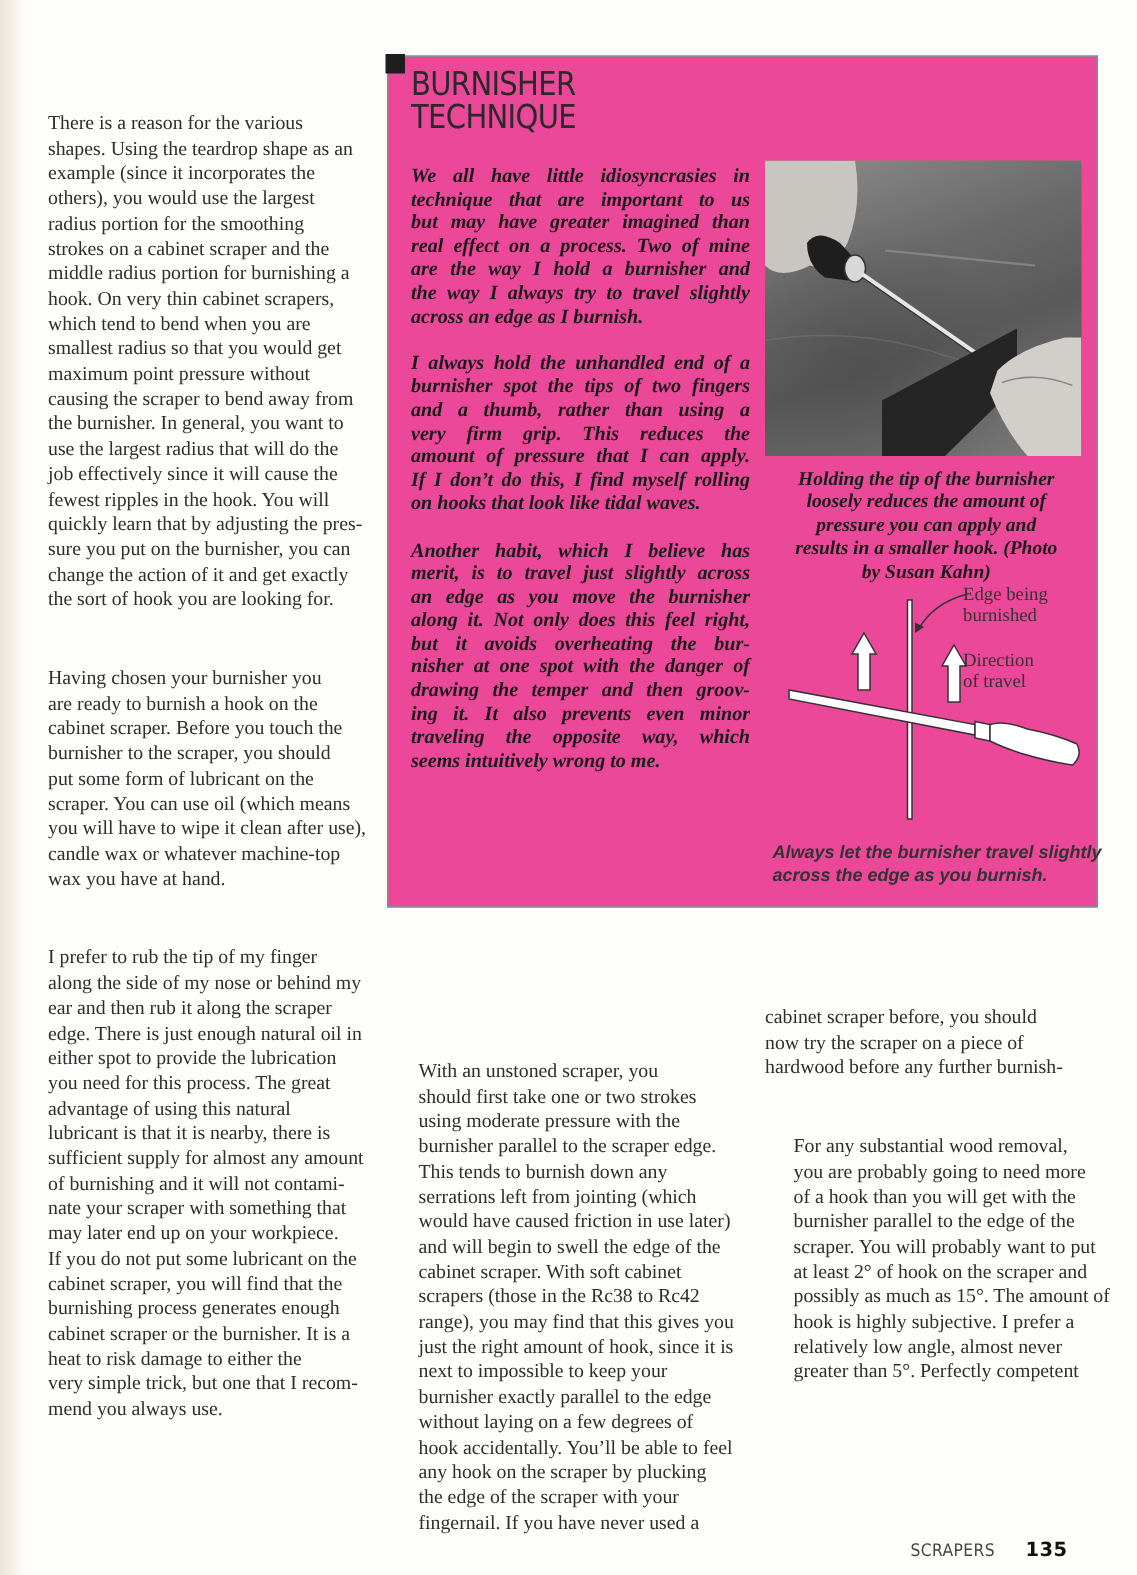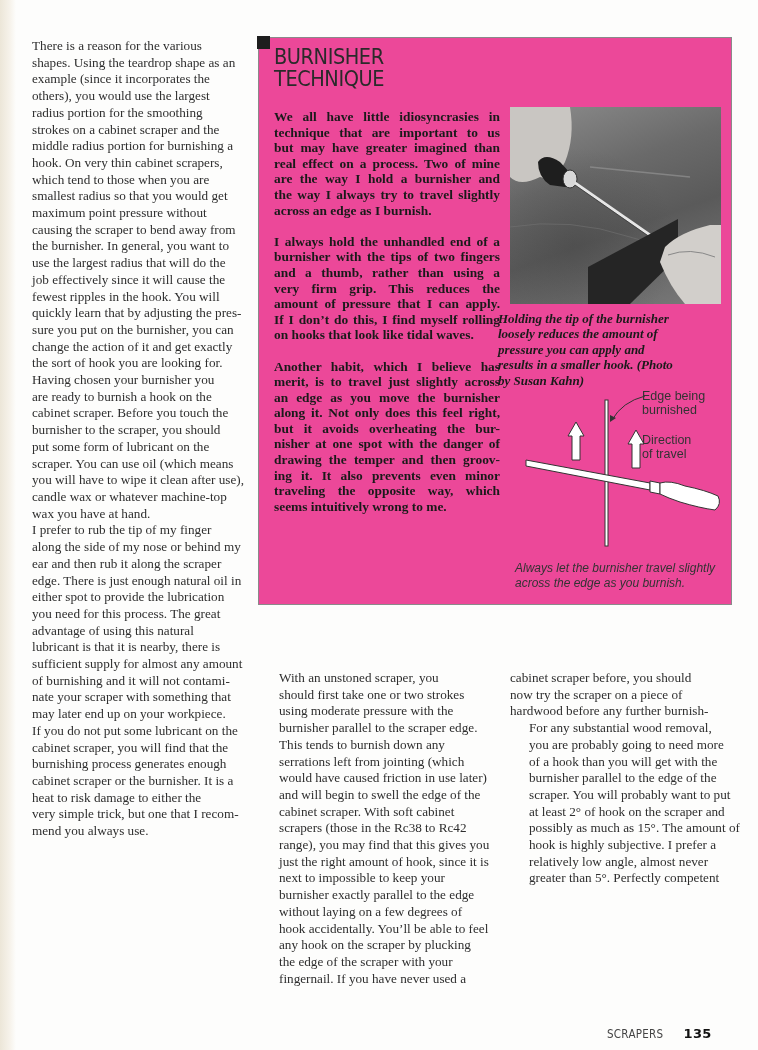--- a/index.html
+++ b/index.html
@@ -13,21 +13,21 @@
     position:absolute; left:0; top:0; width:16px; height:1050px;
     background:linear-gradient(to right, #ece6d8 0%, #f6f2ea 60%, #fdfdfc 100%);
   }
   .col {
     position:absolute;
     font-family:"Liberation Serif", serif;
     font-size:13.2px; line-height:16.7px;
     color:#2e2e2e;
   }
   .col p { margin:0; text-indent:0; }
-  .col p.ind { text-indent:19px; }
+  .col p.ind { text-indent:19px;margin-top:36px; }
   .col .line { display:block; white-space:nowrap; }
   #col1 { left:13px; top:38px; width:230px; }
   #col2 { left:260px; top:670px; width:232px; }
   #col3 { left:510px; top:670px; width:238px; }
 
   
   #sidebar {
     position:absolute; left:258px; top:37px; width:474px; height:568px;
     border:1.5px solid #8a8a8a; box-sizing:border-box; background:#ec4899;
   }
@@ -40,52 +40,52 @@
     font-size:22px; line-height:22px; letter-spacing:-0.5px; color:#2a2a2a;
     transform:scaleX(0.88); transform-origin:left top;
   }
   #sidebar-title .line { display:block; white-space:nowrap; }
   #sidebar-text {
     position:absolute; left:15px; top:71px; width:226px;
     font-family:"Liberation Serif", serif; font-weight:bold;
     font-size:13.4px; line-height:15.6px; color:#1a1a1a;
     text-align:justify;
   }
-  #sidebar-text p { margin:0 0 15.6px 0; }
+  #sidebar-text p { margin:0 0 15.6px 0;font-style:italic; }
   #sidebar-text .line { display:block; white-space:nowrap; text-align-last:justify; }
   #sidebar-text .line.last { text-align-last:left; }
 
   #photo {
     position:absolute; left:251px; top:69px; width:211px; height:197px;
     background:
       radial-gradient(ellipse at 30% 70%, rgba(60,60,60,0.35) 0%, rgba(0,0,0,0) 50%),
       linear-gradient(160deg, #8d8d8d 0%, #6a6a6a 35%, #5a5a5a 60%, #7b7b7b 100%);
     overflow:hidden;
   }
   #photo svg { position:absolute; left:0; top:0; }
   #photo-caption {
-    position:absolute; left:239px; top:273px; width:215px;
+    position:absolute; left:251px; top:273px; width:215px;
     font-family:"Liberation Serif", serif; font-weight:bold; font-style:italic;
-    font-size:13px; line-height:15.4px; color:#1a1a1a;
+    font-size:13px; line-height:15.4px; color:#1a1a1a;text-align:center;
   }
   #photo-caption .line { display:block; white-space:nowrap; }
 
   #diagram { position:absolute; left:251px; top:350px; width:215px; height:175px; }
   .diag-label {
-    position:absolute; font-family:Liberation Sans, sans-serif;
+    position:absolute; font-family:Liberation Serif, serif;
     font-size:12.5px; line-height:13.5px; color:#333;
   }
   .diag-label .line { display:block; white-space:nowrap; }
   #diag-label-edge { left:132px; top:2px; }
   #diag-label-dir { left:132px; top:46px; }
 
   #diagram-caption {
     position:absolute; left:256px; top:523px; width:215px;
     font-family:"Liberation Sans", sans-serif; font-style:italic;
-    font-size:12px; line-height:14.5px; color:#333;
+    font-size:12px; line-height:14.5px; color:#333;font-weight:bold;
   }
   #diagram-caption .line { display:block; white-space:nowrap; }
 
   #folio {
     position:absolute; left:607px; top:1026px;
     font-family:"DejaVu Sans", sans-serif; font-size:11.5px; color:#444; letter-spacing:0.3px;
   }
   #folio-section { font-weight:normal; transform:scaleX(0.9); display:inline-block; transform-origin:left; }
   #folio-page { font-weight:bold; color:#111; margin-left:10px; font-size:13px; }
 </style>
@@ -97,21 +97,21 @@
 <div id="col1" class="col">
     <p class="ind">
       <span class="line">There is a reason for the various</span>
       <span class="line">shapes. Using the teardrop shape as an</span>
       <span class="line">example (since it incorporates the</span>
       <span class="line">others), you would use the largest</span>
       <span class="line">radius portion for the smoothing</span>
       <span class="line">strokes on a cabinet scraper and the</span>
       <span class="line">middle radius portion for burnishing a</span>
       <span class="line">hook. On very thin cabinet scrapers,</span>
-      <span class="line">which tend to those when you are</span>
+      <span class="line">which tend to bend when you are</span>
       <span class="line">smallest radius so that you would get</span>
       <span class="line">maximum point pressure without</span>
       <span class="line">causing the scraper to bend away from</span>
       <span class="line">the burnisher. In general, you want to</span>
       <span class="line">use the largest radius that will do the</span>
       <span class="line">job effectively since it will cause the</span>
       <span class="line">fewest ripples in the hook. You will</span>
       <span class="line">quickly learn that by adjusting the pres-</span>
       <span class="line">sure you put on the burnisher, you can</span>
       <span class="line">change the action of it and get exactly</span>
@@ -162,21 +162,21 @@
         <span class="line">We all have little idiosyncrasies in</span>
         <span class="line">technique that are important to us</span>
         <span class="line">but may have greater imagined than</span>
         <span class="line">real effect on a process. Two of mine</span>
         <span class="line">are the way I hold a burnisher and</span>
         <span class="line">the way I always try to travel slightly</span>
         <span class="line last">across an edge as I burnish.</span>
       </p>
       <p>
         <span class="line">I always hold the unhandled end of a</span>
-        <span class="line">burnisher with the tips of two fingers</span>
+        <span class="line">burnisher spot the tips of two fingers</span>
         <span class="line">and a thumb, rather than using a</span>
         <span class="line">very firm grip. This reduces the</span>
         <span class="line">amount of pressure that I can apply.</span>
         <span class="line">If I don’t do this, I find myself rolling</span>
         <span class="line last">on hooks that look like tidal waves.</span>
       </p>
       <p>
         <span class="line">Another habit, which I believe has</span>
         <span class="line">merit, is to travel just slightly across</span>
         <span class="line">an edge as you move the burnisher</span>

